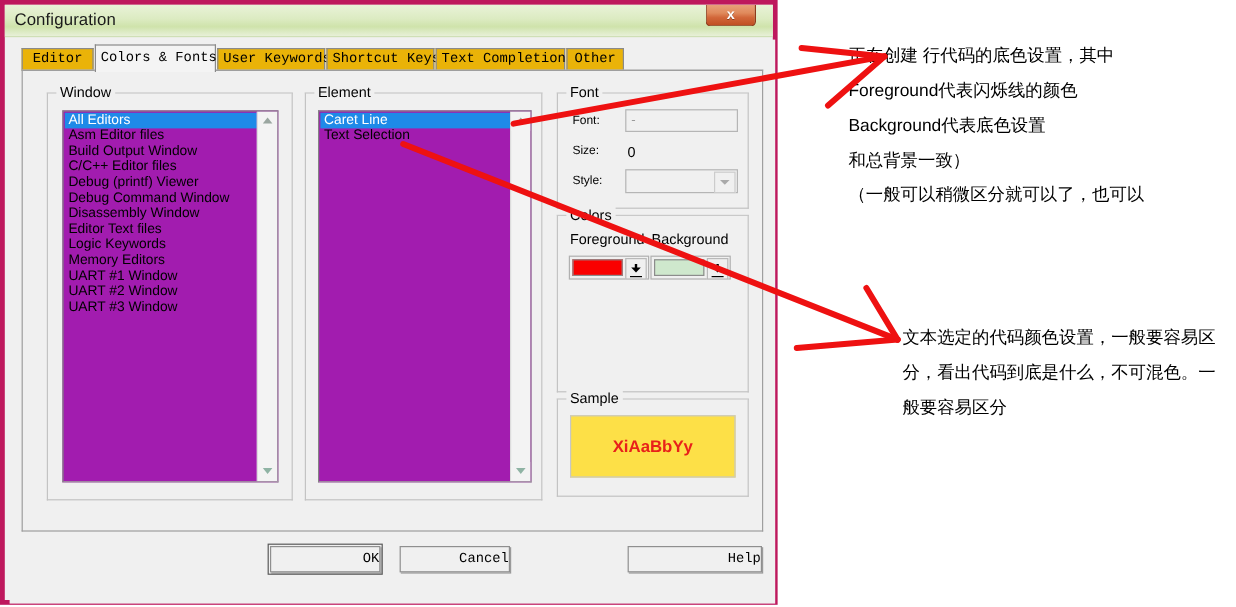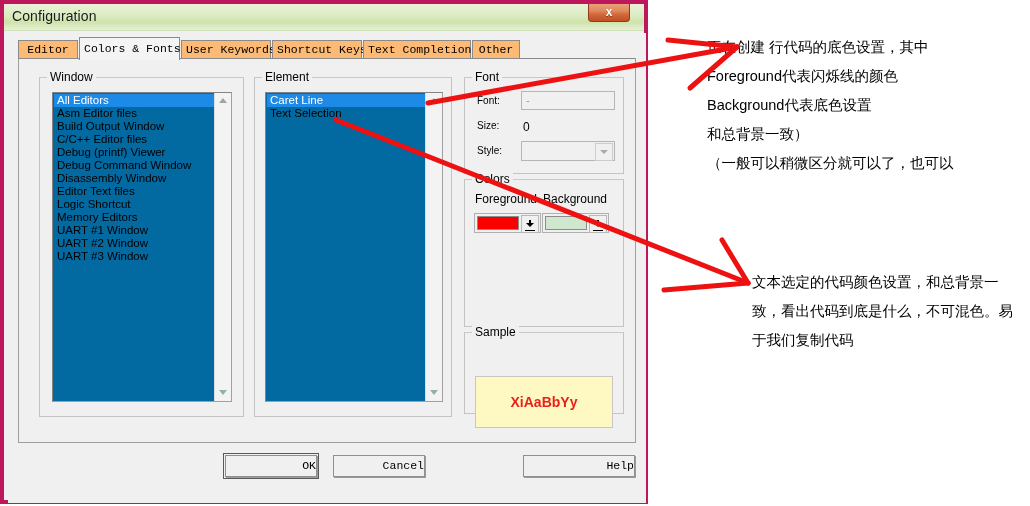--- a/index.html
+++ b/index.html
@@ -79,21 +79,21 @@
     width: 618px;
     height: 22px;
   }
   .tab {
     position: absolute;
     top: 3px;
     height: 19px;
     box-sizing: border-box;
     border: 1px solid #8a8a8a;
     border-bottom: none;
-    background: #fdba74;
+    background: #eab308;
     font-family: "Liberation Mono", monospace;
     font-size: 11.5px;
     color: #000000;
     line-height: 18px;
     text-align: center;
     white-space: nowrap;
     padding: 0 4px;
   }
   .tab.active {
     top: 0px;
@@ -136,21 +136,21 @@
   #grp-window { left: 20px; top: 18px; width: 205px; height: 340px; }
   #grp-element { left: 235px; top: 18px; width: 198px; height: 340px; }
   #grp-font   { left: 445px; top: 18px; width: 160px; height: 97px; }
   #grp-colors { left: 445px; top: 120px; width: 160px; height: 148px; }
   #grp-sample { left: 445px; top: 273px; width: 160px; height: 82px; }
 
   
   .listbox {
     position: absolute;
     box-sizing: border-box;
-    background: #0369a1;
+    background: #a21caf;
     border: 1px solid #a0a0a0;
     border-top-color: #848484;
     border-left-color: #848484;
     overflow: hidden;
     padding-left: 21px;
   }
   #list-window { left: 12px; top: 14px; width: 180px; height: 310px; }
   #list-element { left: 10px; top: 14px; width: 178px; height: 310px; }
   .listitems {
     position: absolute;
@@ -401,21 +401,21 @@
         <div class="listbox" id="list-window">
           <div class="listitems" id="window-items">
               <div class="li sel">All Editors</div>
               <div class="li">Asm Editor files</div>
               <div class="li">Build Output Window</div>
               <div class="li">C/C++ Editor files</div>
               <div class="li">Debug (printf) Viewer</div>
               <div class="li">Debug Command Window</div>
               <div class="li">Disassembly Window</div>
               <div class="li">Editor Text files</div>
-              <div class="li">Logic Shortcut</div>
+              <div class="li">Logic Keywords</div>
               <div class="li">Memory Editors</div>
               <div class="li">UART #1 Window</div>
               <div class="li">UART #2 Window</div>
               <div class="li">UART #3 Window</div>
             </div>
           <div class="vscroll">
             <div class="arrow up">
                 <i></i>
               </div>
             <div class="arrow down">
@@ -473,42 +473,42 @@
           <div class="swatch" id="swatch-bg" style="background: rgb(207, 232, 205);"></div>
           <div class="swbtn">
               <i></i>
               <u></u>
             </div>
         </div>
       </div>
 
       <div class="group" id="grp-sample">
         <div class="legend">Sample</div>
-        <div id="sample-box" style="background: #fef9c3; color: rgb(232, 33, 26); margin-top: 30px;">XiAaBbYy</div>
+        <div id="sample-box" style="background: #fde047; color: rgb(232, 33, 26);">XiAaBbYy</div>
       </div>
 
     </div>
 
     <div id="btnrow">
       <div class="btn" id="btn-ok">OK</div>
       <div class="btn" id="btn-cancel">Cancel</div>
       <div class="btn" id="btn-help">Help</div>
     </div>
 
   </div>
 </div>
 
 <div class="anno" id="anno1">
     <div>正在创建 行代码的底色设置，其中</div>
     <div>Foreground代表闪烁线的颜色</div>
     <div>Background代表底色设置</div>
     <div>和总背景一致）</div>
     <div>（一般可以稍微区分就可以了，也可以</div>
   </div>
-<div class="anno" id="anno2">文本选定的代码颜色设置，和总背景一致，看出代码到底是什么，不可混色。易于我们复制代码</div>
+<div class="anno" id="anno2">文本选定的代码颜色设置，一般要容易区分，看出代码到底是什么，不可混色。一般要容易区分</div>
 
 <svg id="arrows" viewBox="0 0 1030 506">
   <g id="arrow-group-1" stroke-linecap="round" fill="none">
     <line id="a1-shaft" x1="428" y1="103" x2="737" y2="47" stroke-width="5" stroke="#ee1111"></line>
     <line id="a1-h1" x1="737" y1="47" x2="668" y2="40" stroke-width="5" stroke="#ee1111"></line>
     <line id="a1-h2" x1="737" y1="47" x2="690" y2="88" stroke-width="5" stroke="#ee1111"></line>
   </g>
   <g id="arrow-group-2" stroke-linecap="round" fill="none">
     <line id="a2-shaft" x1="336" y1="120" x2="748" y2="283" stroke-width="5" stroke="#ee1111"></line>
     <line id="a2-h1" x1="748" y1="283" x2="664" y2="290" stroke-width="5" stroke="#ee1111"></line>

